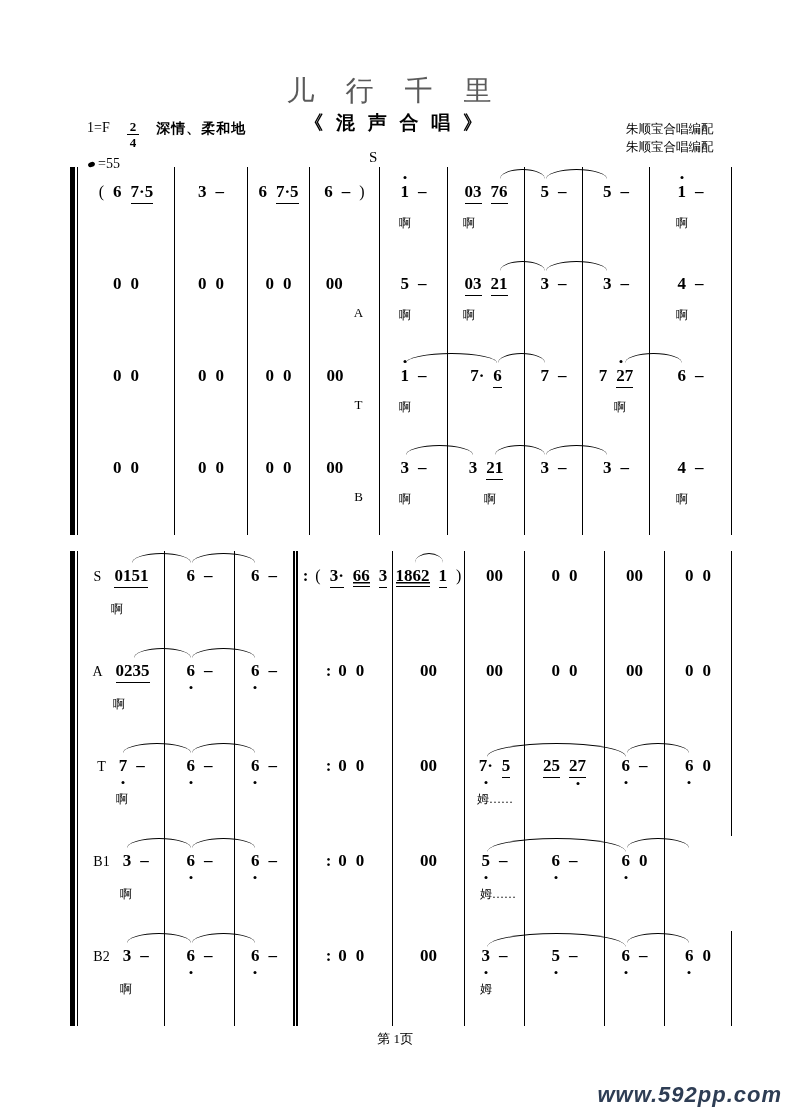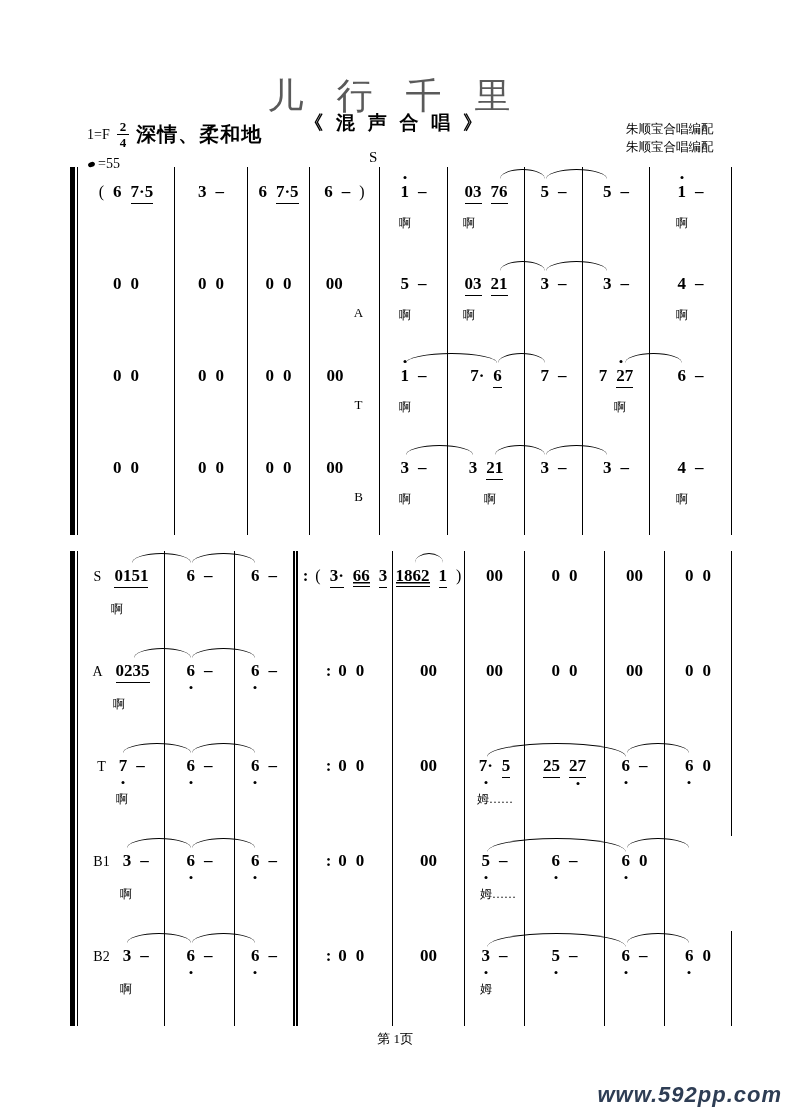--- a/index.html
+++ b/index.html
@@ -2,29 +2,29 @@
 <html><head>
 <meta charset="utf-8">
 <style>
   html,body{margin:0;padding:0;}
   body{
     width:790px;height:1119px;position:relative;background:#ffffff;
     font-family:"Liberation Serif", serif;color:#000;overflow:hidden;
   }
   
   .title{position:absolute;top:72px;left:0;width:100%;text-align:center;
-    font-size:36px;font-weight:normal;color:#5a5a5a;letter-spacing:12px;}
+    font-size:28px;font-weight:normal;color:#5a5a5a;letter-spacing:12px;}
   .subtitle{position:absolute;top:110px;left:0;width:100%;text-align:center;
     font-size:19px;font-weight:bold;color:#000;letter-spacing:4px;}
-  .keyblock{position:absolute;left:87px;top:120px;font-size:14px;display:flex;align-items:center;gap:7px;}
+  .keyblock{position:absolute;left:87px;top:120px;font-size:14px;display:flex;align-items:flex-start;gap:17px;}
   .keysig{font-size:14px;}
   .frac{display:inline-flex;flex-direction:column;align-items:center;font-size:13px;line-height:13px;font-weight:bold;}
   .frac .num{border-bottom:1px solid #000;padding:0 3px 1px 3px;}
   .frac .den{padding-top:1px;}
-  .expr{font-size:20px;font-weight:bold;letter-spacing:1px;}
+  .expr{font-size:14px;font-weight:bold;letter-spacing:1px;}
   .tempoblock{position:absolute;left:88px;top:156px;font-size:14px;display:flex;align-items:center;gap:3px;}
   .notehead{width:7px;height:5px;background:#000;border-radius:50%;display:inline-block;transform:rotate(-20deg);}
   .credits{position:absolute;left:626px;top:120px;font-size:12.5px;line-height:18px;}
   .s-entry{position:absolute;left:369px;top:149px;font-size:15px;}
   
   .system{position:absolute;left:70px;width:663px;}
   .sys1{top:167px;}
   .sys2{top:551px;}
   .sysbar{position:absolute;left:0;top:0;bottom:0;width:5px;background:#000;}
   .rows{margin-left:7px;}

